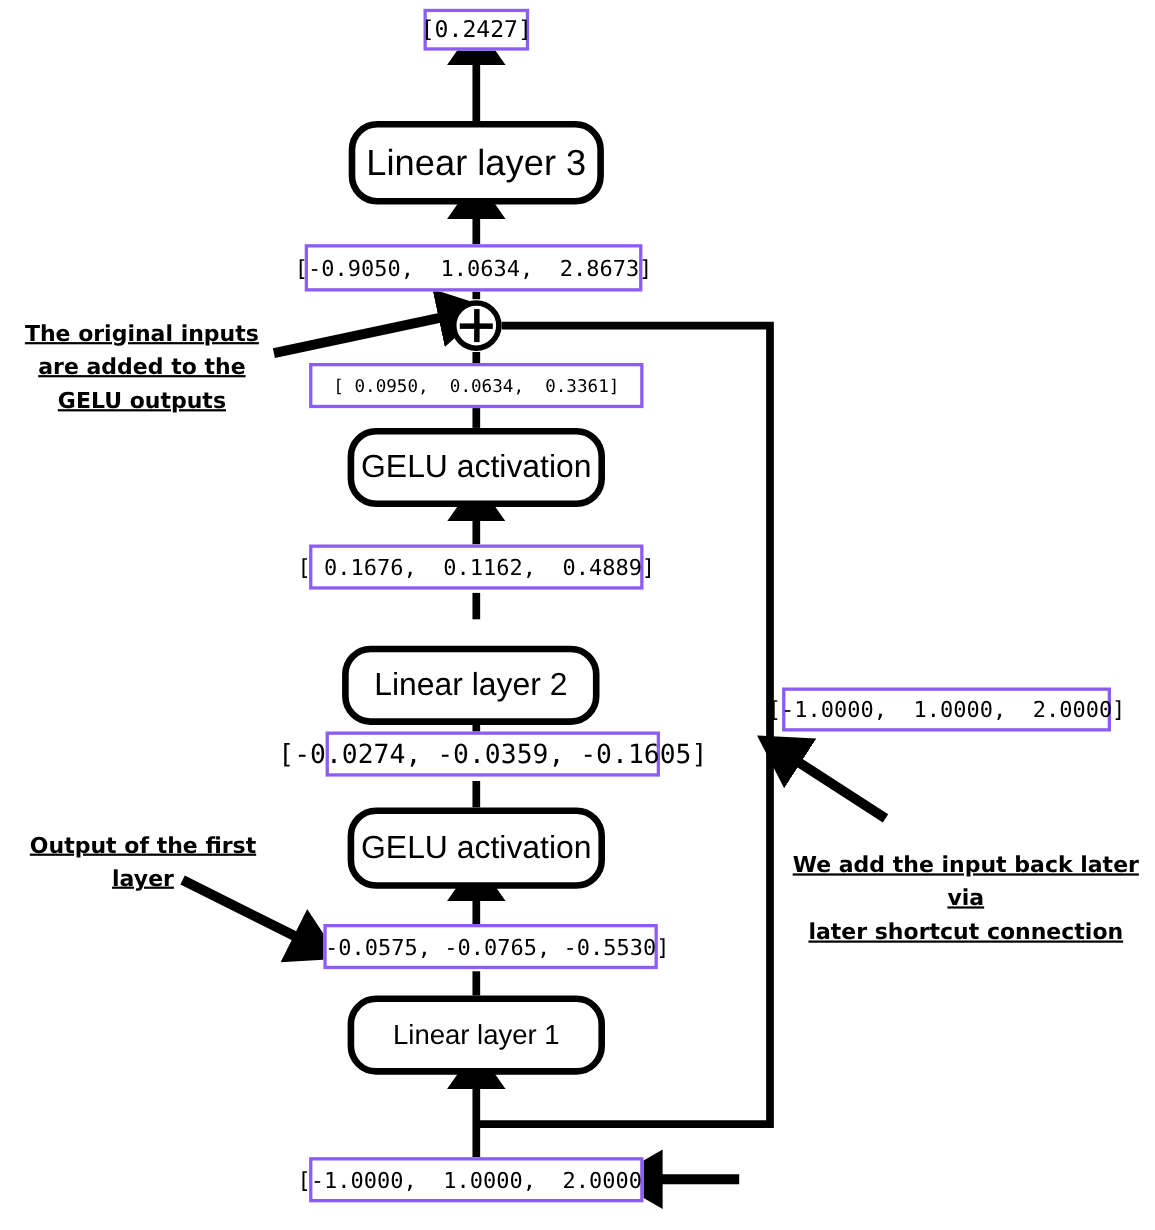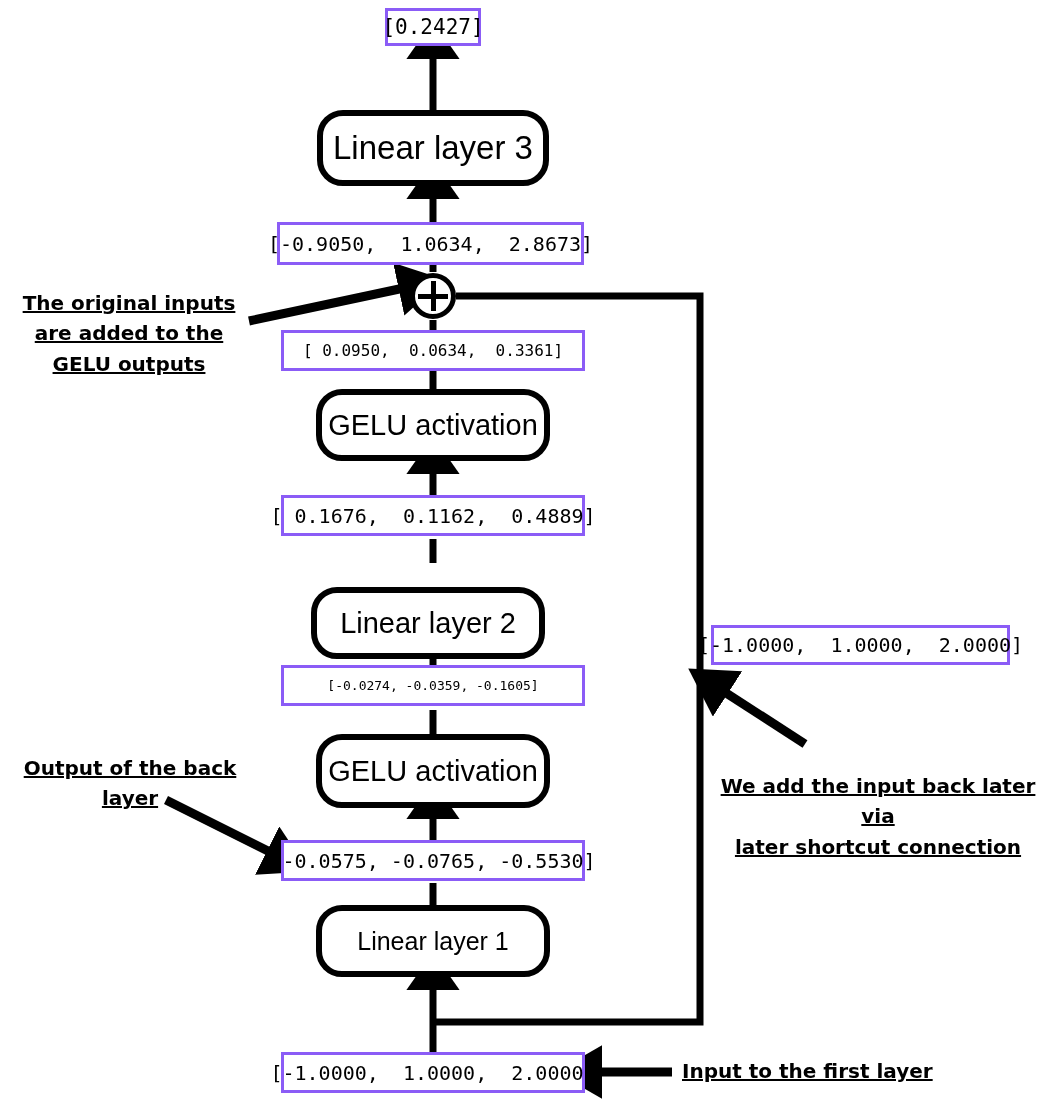--- a/index.html
+++ b/index.html
@@ -155,37 +155,36 @@
   </div>
 
   <div class="vecbox" style="left:281px; top:330px; width:304px; height:41px; font-size:16px;">[ 0.0950,  0.0634,  0.3361]</div>
 
   <div class="procbox" style="left:316px; top:389px; width:234px; height:72px; font-size:29px;">GELU activation</div>
 
   <div class="vecbox" style="left:281px; top:495px; width:304px; height:41px; font-size:20px;">[ 0.1676,  0.1162,  0.4889]</div>
 
   <div class="procbox" style="left:311px; top:563px; width:234px; height:72px; font-size:29px;margin-top:24px;">Linear layer 2</div>
 
-  <div class="vecbox" style="left:281px; top:665px; width:304px; height:41px; font-size:13px;">[-0.0274, -0.0359, -0.1605]</div>
+  <div class="vecbox" style="left:296px; top:665px; width:304px; height:41px; font-size:24px;">[-0.0274, -0.0359, -0.1605]</div>
 
   <div class="vecbox" style="left:711px; top:625px; width:299px; height:40px; font-size:20px;">[-1.0000,  1.0000,  2.0000]</div>
 
   <div class="procbox" style="left:316px; top:734px; width:234px; height:74px; font-size:29px;">GELU activation</div>
 
   <div class="annot" style="left:20px; top:753px; width:220px; font-size:20px;">
-    <div>Output of the back</div>
+    <div>Output of the first</div>
     <div>layer</div>
   </div>
 
   <div class="annot" style="left:708px; top:771px; width:340px; font-size:20px;">
     <div>We add the input back later via</div>
     <div>later shortcut connection</div>
   </div>
 
-  <div class="vecbox" style="left:281px; top:840px; width:304px; height:41px; font-size:20px;">[-0.0575, -0.0765, -0.5530]</div>
+  <div class="vecbox" style="left:294px; top:840px; width:304px; height:41px; font-size:20px;">[-0.0575, -0.0765, -0.5530]</div>
 
   <div class="procbox" style="left:316px; top:905px; width:234px; height:72px; font-size:25px;">Linear layer 1</div>
 
   <div class="vecbox" style="left:281px; top:1052px; width:304px; height:41px; font-size:20px;">[-1.0000,  1.0000,  2.0000]</div>
 
-  <div class="annot" style="left:682px; top:1056px; width:330px; font-size:20px; text-align:left;">Input to the first layer</div>
 
 </div>
 
 </body></html>

